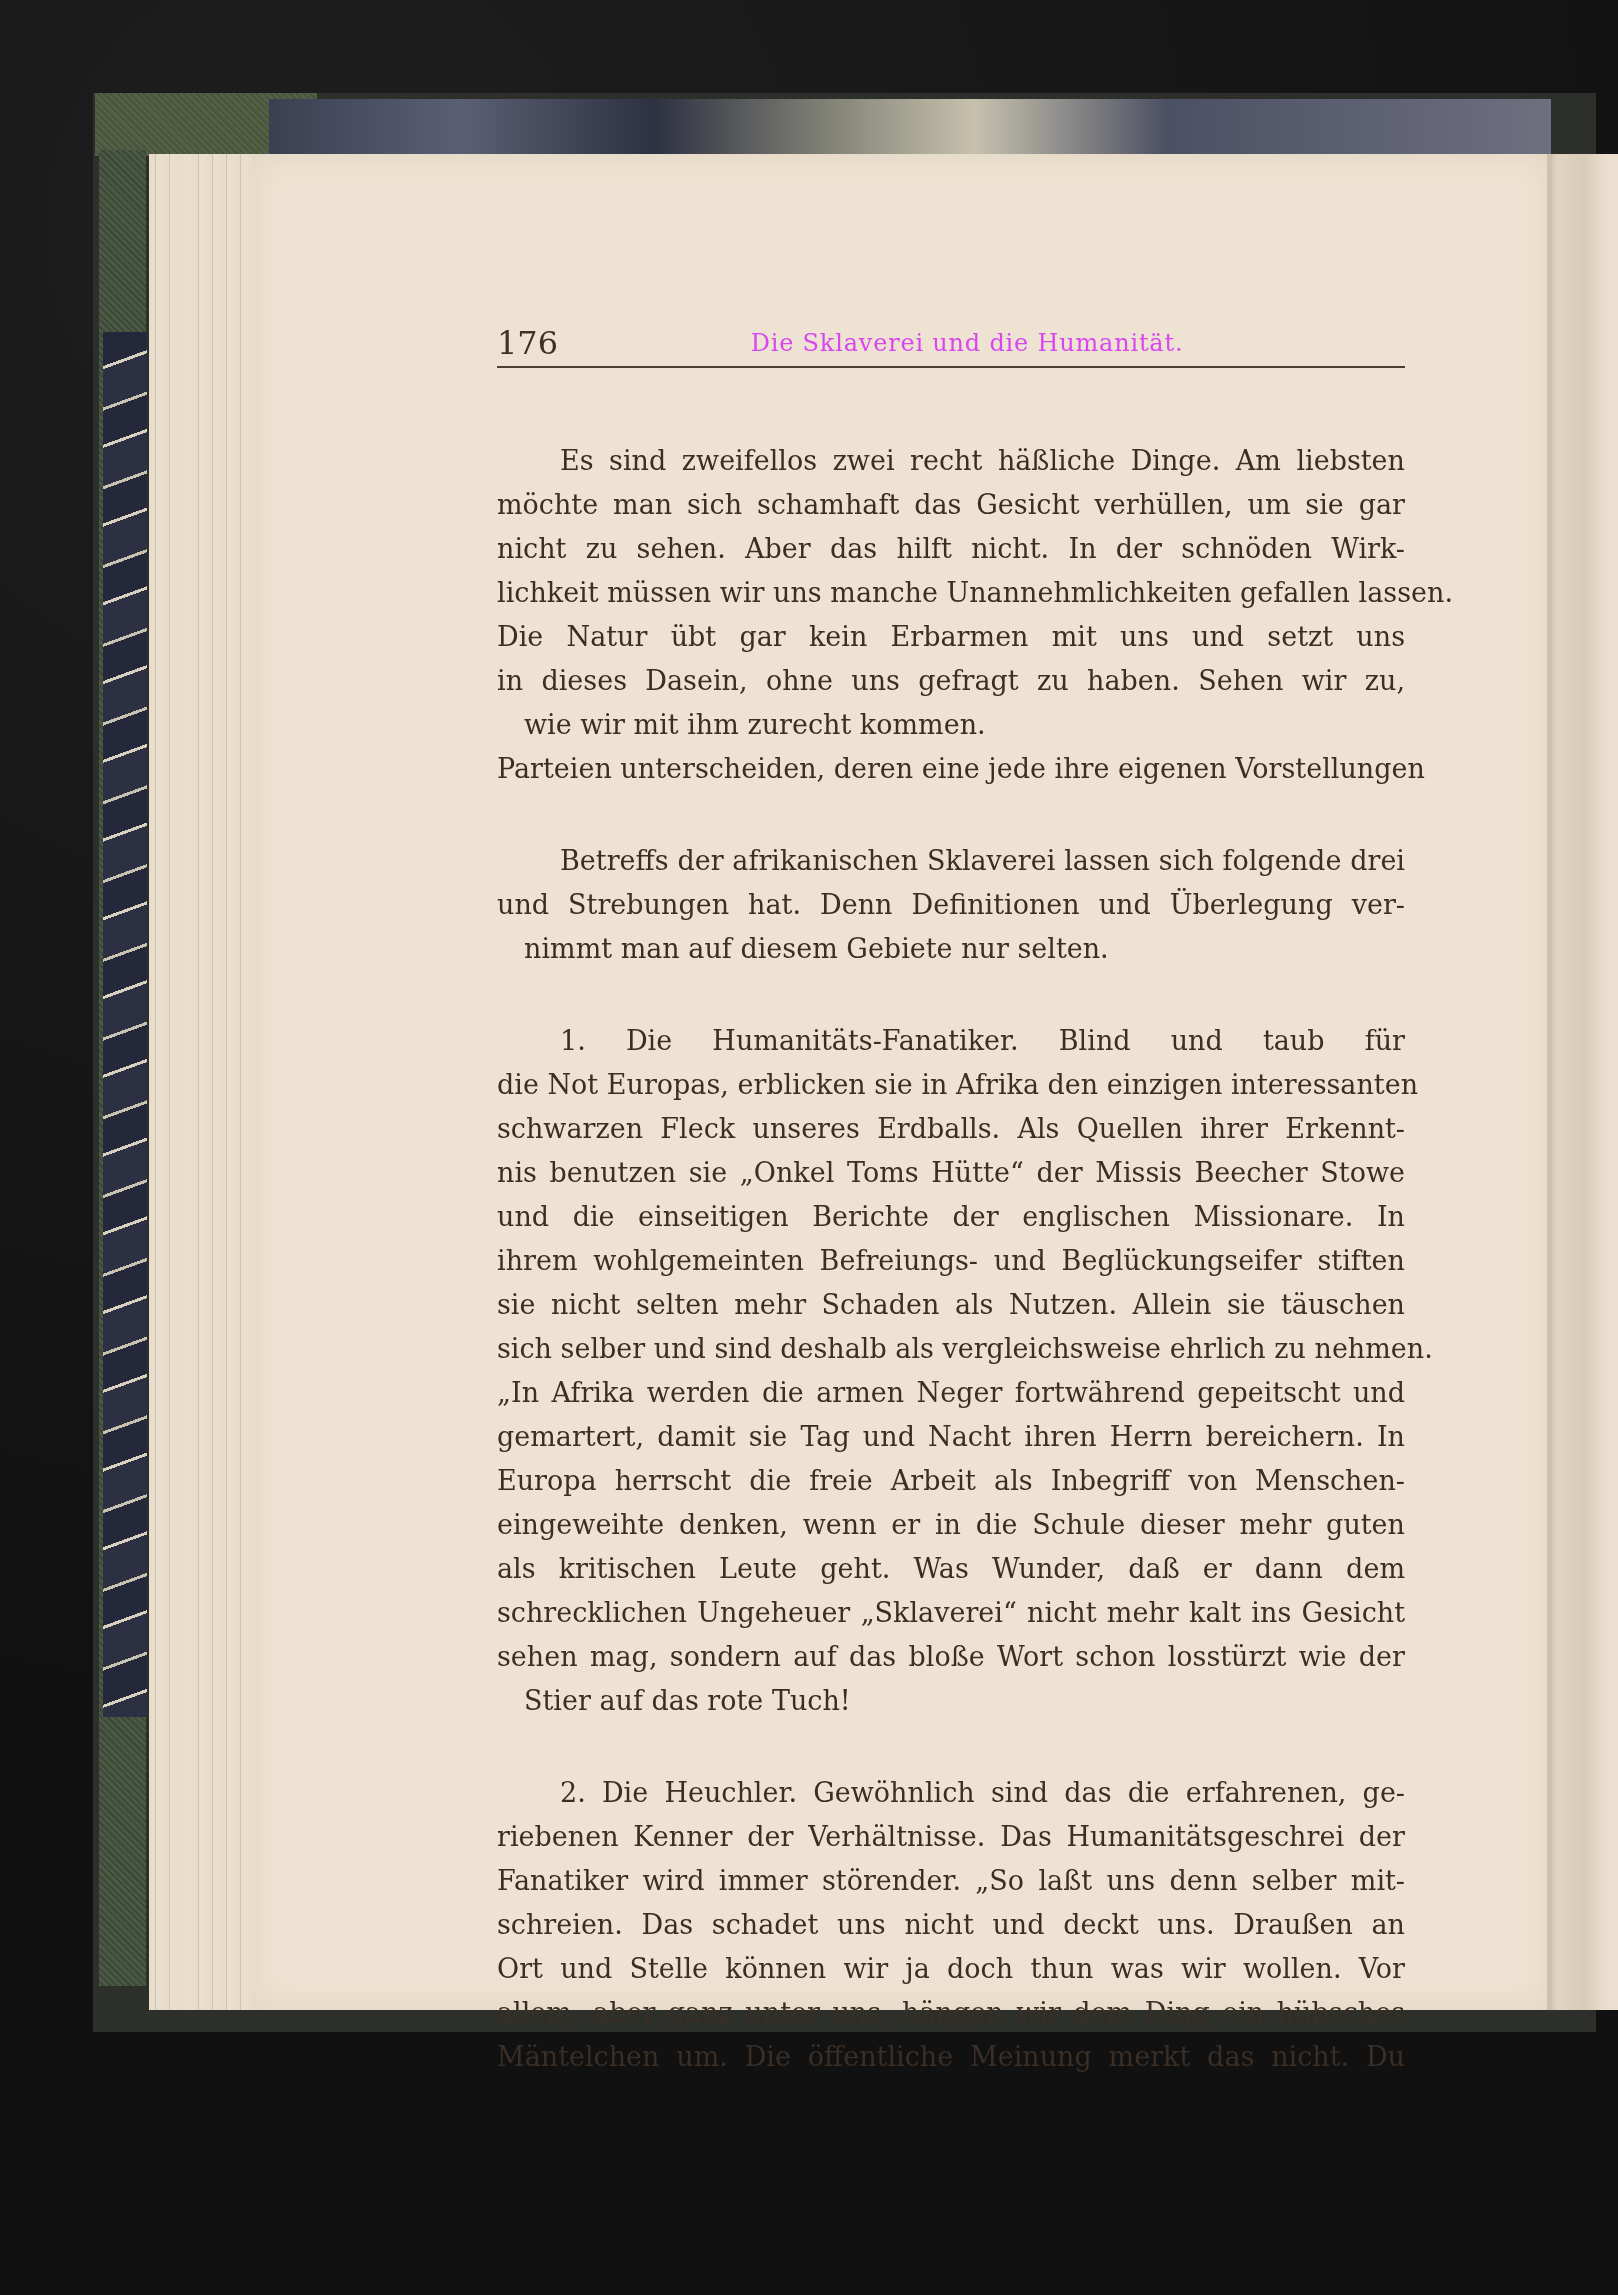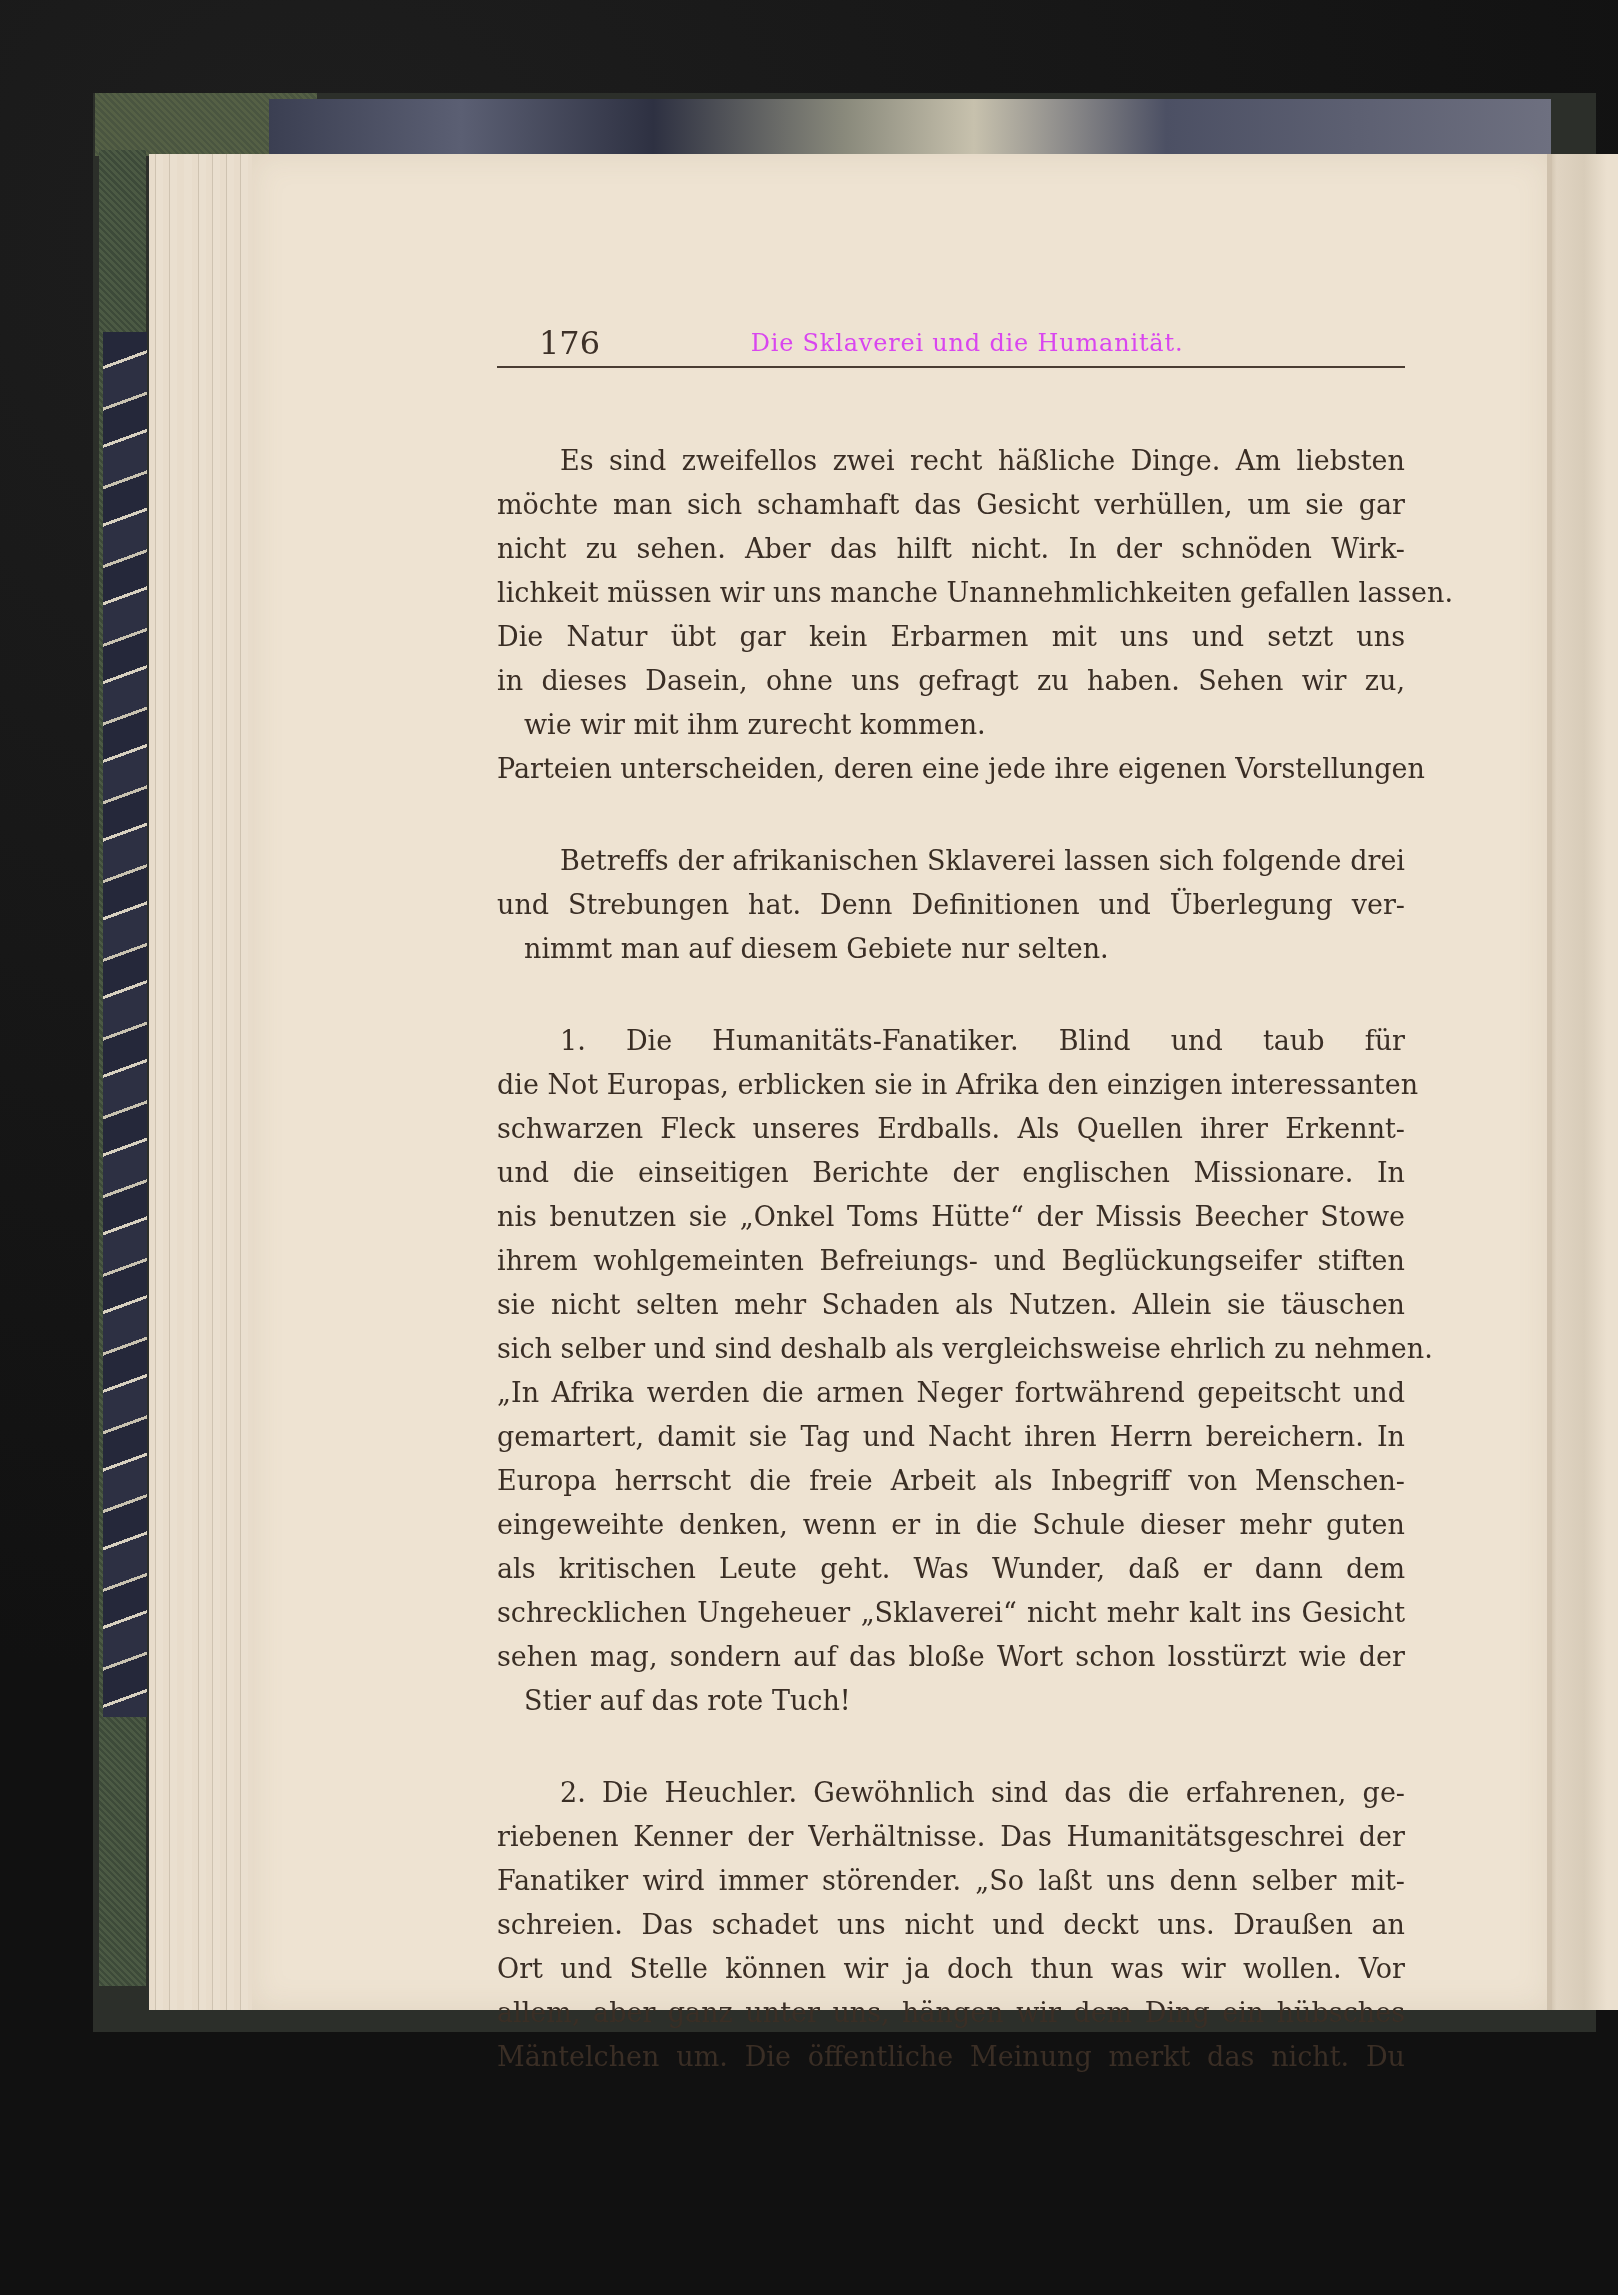--- a/index.html
+++ b/index.html
@@ -53,21 +53,21 @@
     }
     .gutter {
       position: absolute; left: 1547px; top: 154px; width: 7.1px; height: 1856px;
       background: #cfc1ad;
     }
     .running-head {
       position: absolute; left: 497px; top: 324px; width: 908px; height: 38px;
     }
     .page-number {
       position: absolute; left: 0; top: 0;
-      font-family: "DejaVu Serif", serif; font-size: 32px; color: #3d3128; margin-left: 42px;
+      font-family: "DejaVu Serif", serif; font-size: 32px; color: #3d3128;
     }
     .head-title {
       position: absolute; left: 0; right: 0; top: 4.7px; text-align: center;
       font-family: "DejaVu Serif", serif; font-size: 24px; color: #d946ef;
       letter-spacing: 0.8px; padding-left: 32px;
     }
     .head-rule {
       position: absolute; left: 497px; top: 366px; width: 908px; height: 1.6px;
       background: #4a3d33;
     }
@@ -111,22 +111,22 @@
     <span class="line">Die Natur übt gar kein Erbarmen mit uns und setzt uns</span>
     <span class="line">in dieses Dasein, ohne uns gefragt zu haben. Sehen wir zu,</span>
     <span class="line last">wie wir mit ihm zurecht kommen.</span>
     <span class="line">Parteien unterscheiden, deren eine jede ihre eigenen Vorstellungen</span>
     <span class="line indent">Betreffs der afrikanischen Sklaverei lassen sich folgende drei</span>
     <span class="line">und Strebungen hat. Denn Definitionen und Überlegung ver-</span>
     <span class="line last">nimmt man auf diesem Gebiete nur selten.</span>
     <span class="line indent">1. Die Humanitäts-Fanatiker. Blind und taub für</span>
     <span class="line">die Not Europas, erblicken sie in Afrika den einzigen interessanten</span>
     <span class="line">schwarzen Fleck unseres Erdballs. Als Quellen ihrer Erkennt-</span>
+    <span class="line">nis benutzen sie „Onkel Toms Hütte“ der Missis Beecher Stowe</span>
     <span class="line">und die einseitigen Berichte der englischen Missionare. In</span>
-    <span class="line">nis benutzen sie „Onkel Toms Hütte“ der Missis Beecher Stowe</span>
     <span class="line">ihrem wohlgemeinten Befreiungs- und Beglückungseifer stiften</span>
     <span class="line">sie nicht selten mehr Schaden als Nutzen. Allein sie täuschen</span>
     <span class="line">sich selber und sind deshalb als vergleichsweise ehrlich zu nehmen.</span>
     <span class="line">„In Afrika werden die armen Neger fortwährend gepeitscht und</span>
     <span class="line">gemartert, damit sie Tag und Nacht ihren Herrn bereichern. In</span>
     <span class="line">Europa herrscht die freie Arbeit als Inbegriff von Menschen-</span>
     <span class="line">eingeweihte denken, wenn er in die Schule dieser mehr guten</span>
     <span class="line">als kritischen Leute geht. Was Wunder, daß er dann dem</span>
     <span class="line">schrecklichen Ungeheuer „Sklaverei“ nicht mehr kalt ins Gesicht</span>
     <span class="line">sehen mag, sondern auf das bloße Wort schon losstürzt wie der</span>

